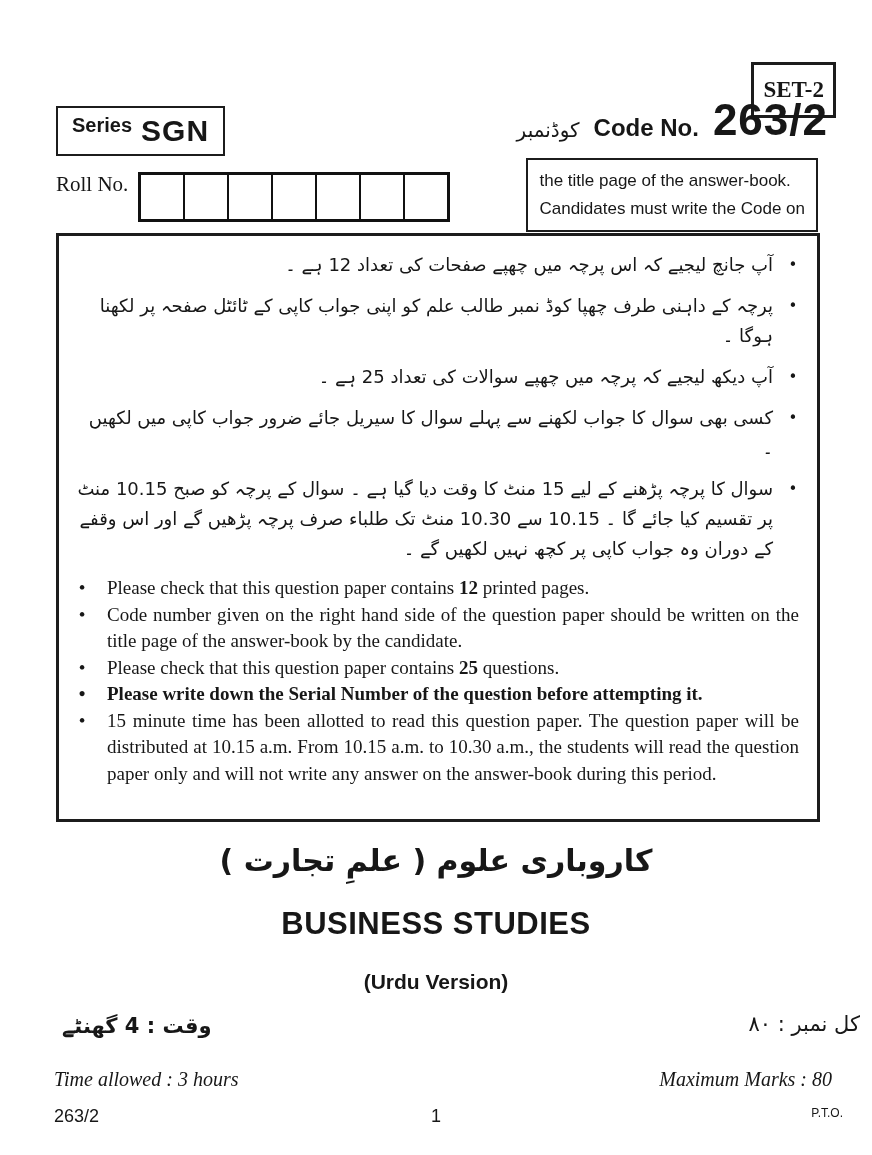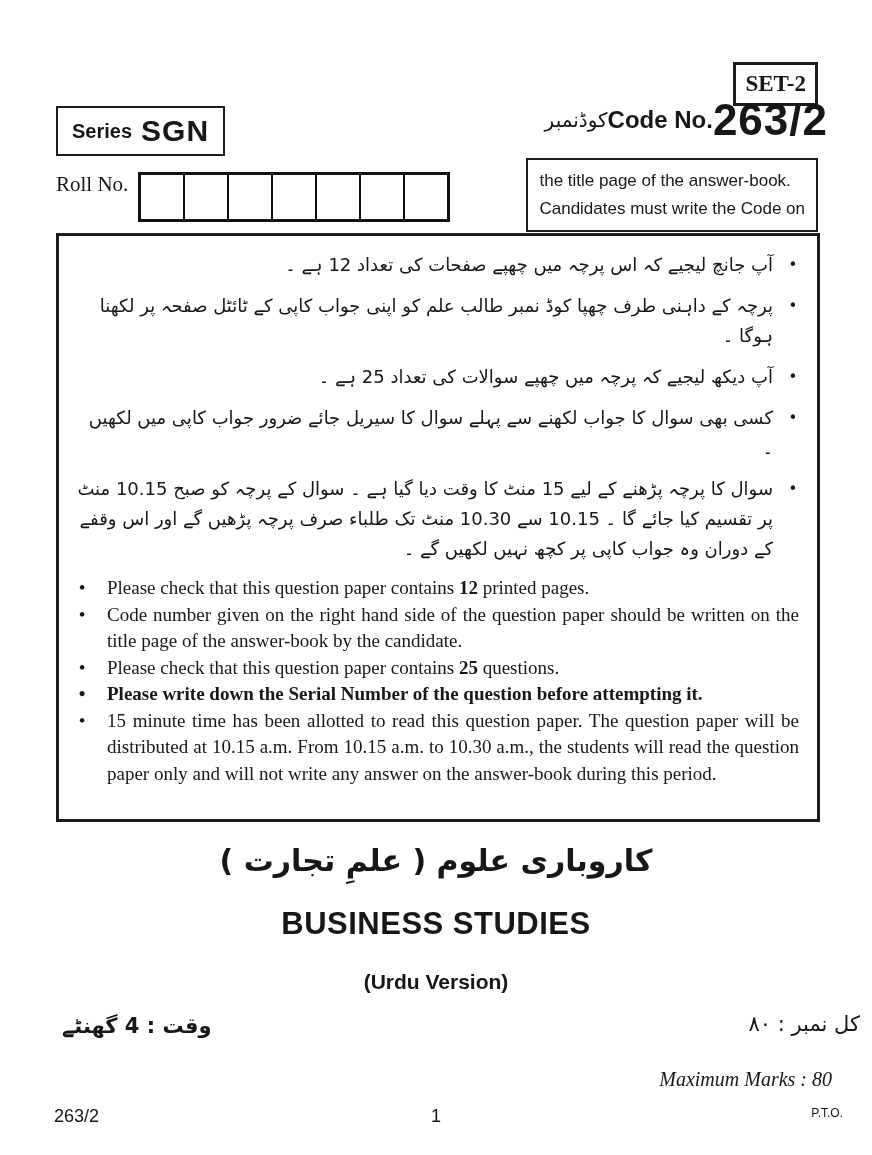--- a/index.html
+++ b/index.html
@@ -1,27 +1,27 @@
 <!DOCTYPE html>
 <html><head>
 <meta charset="utf-8">
 <style>
   html,body{margin:0;padding:0;background:#fff;}
   .page{position:relative;width:872px;height:1155px;background:#ffffff;color:#171717;
         font-family:"Liberation Sans",sans-serif;overflow:hidden;}
 
   
-  .set-box{position:absolute;top:62px;right:54px;border:3px solid #1c1c1c;padding:6px 9px;
+  .set-box{position:absolute;top:62px;right:36px;border:3px solid #1c1c1c;padding:12px 9px;
            font-family:"Liberation Serif",serif;font-weight:bold;font-size:23px;text-align:center;}
   .series-box{position:absolute;top:106px;left:56px;border:2px solid #1c1c1c;padding:6px 14px;
-              display:flex;align-items:center;gap:9px;}
+              display:flex;align-items:flex-start;gap:9px;}
   .series-label{font-weight:bold;font-size:20px;}
   .series-code{font-weight:bold;font-size:30px;letter-spacing:1px;}
 
-  .code-line{position:absolute;top:98px;right:44px;display:flex;align-items:center;gap:0;}
+  .code-line{position:absolute;top:98px;right:44px;display:flex;align-items:flex-end;gap:14px;}
   .code-urdu{font-family:"DejaVu Sans",sans-serif;font-size:20px;direction:rtl;}
   .code-label{font-weight:bold;font-size:24px;}
   .code-number{font-weight:bold;font-size:44px;letter-spacing:1px;line-height:1;}
 
   .cand-box{position:absolute;top:158px;right:54px;border:2px solid #1c1c1c;
             padding:7px 11px;font-size:17px;line-height:1.65;}
 
   
   .roll-row{position:absolute;top:172px;left:56px;display:flex;align-items:flex-start;}
   .roll-label{font-family:"Liberation Serif",serif;font-size:21px;margin-right:10px;padding-bottom:3px;}
@@ -150,19 +150,20 @@
         </div>
       </div>
   </div>
 
   <div class="title-urdu">کاروباری علوم ( علمِ تجارت )</div>
   <div class="title-en">BUSINESS STUDIES</div>
   <div class="title-version">(Urdu Version)</div>
 
   <div class="meta-urdu-time">وقت : 4 گھنٹے</div>
   <div class="meta-urdu-marks">کل نمبر : ۸۰</div>
+  <div class="meta-en-time">Time allowed : 3 hours</div>
   <div class="meta-en-marks">Maximum Marks : 80</div>
 
   <div class="footer-code">263/2</div>
   <div class="footer-page">1</div>
   <div class="footer-pto">P.T.O.</div>
 
 </div>
 
 </body></html>

